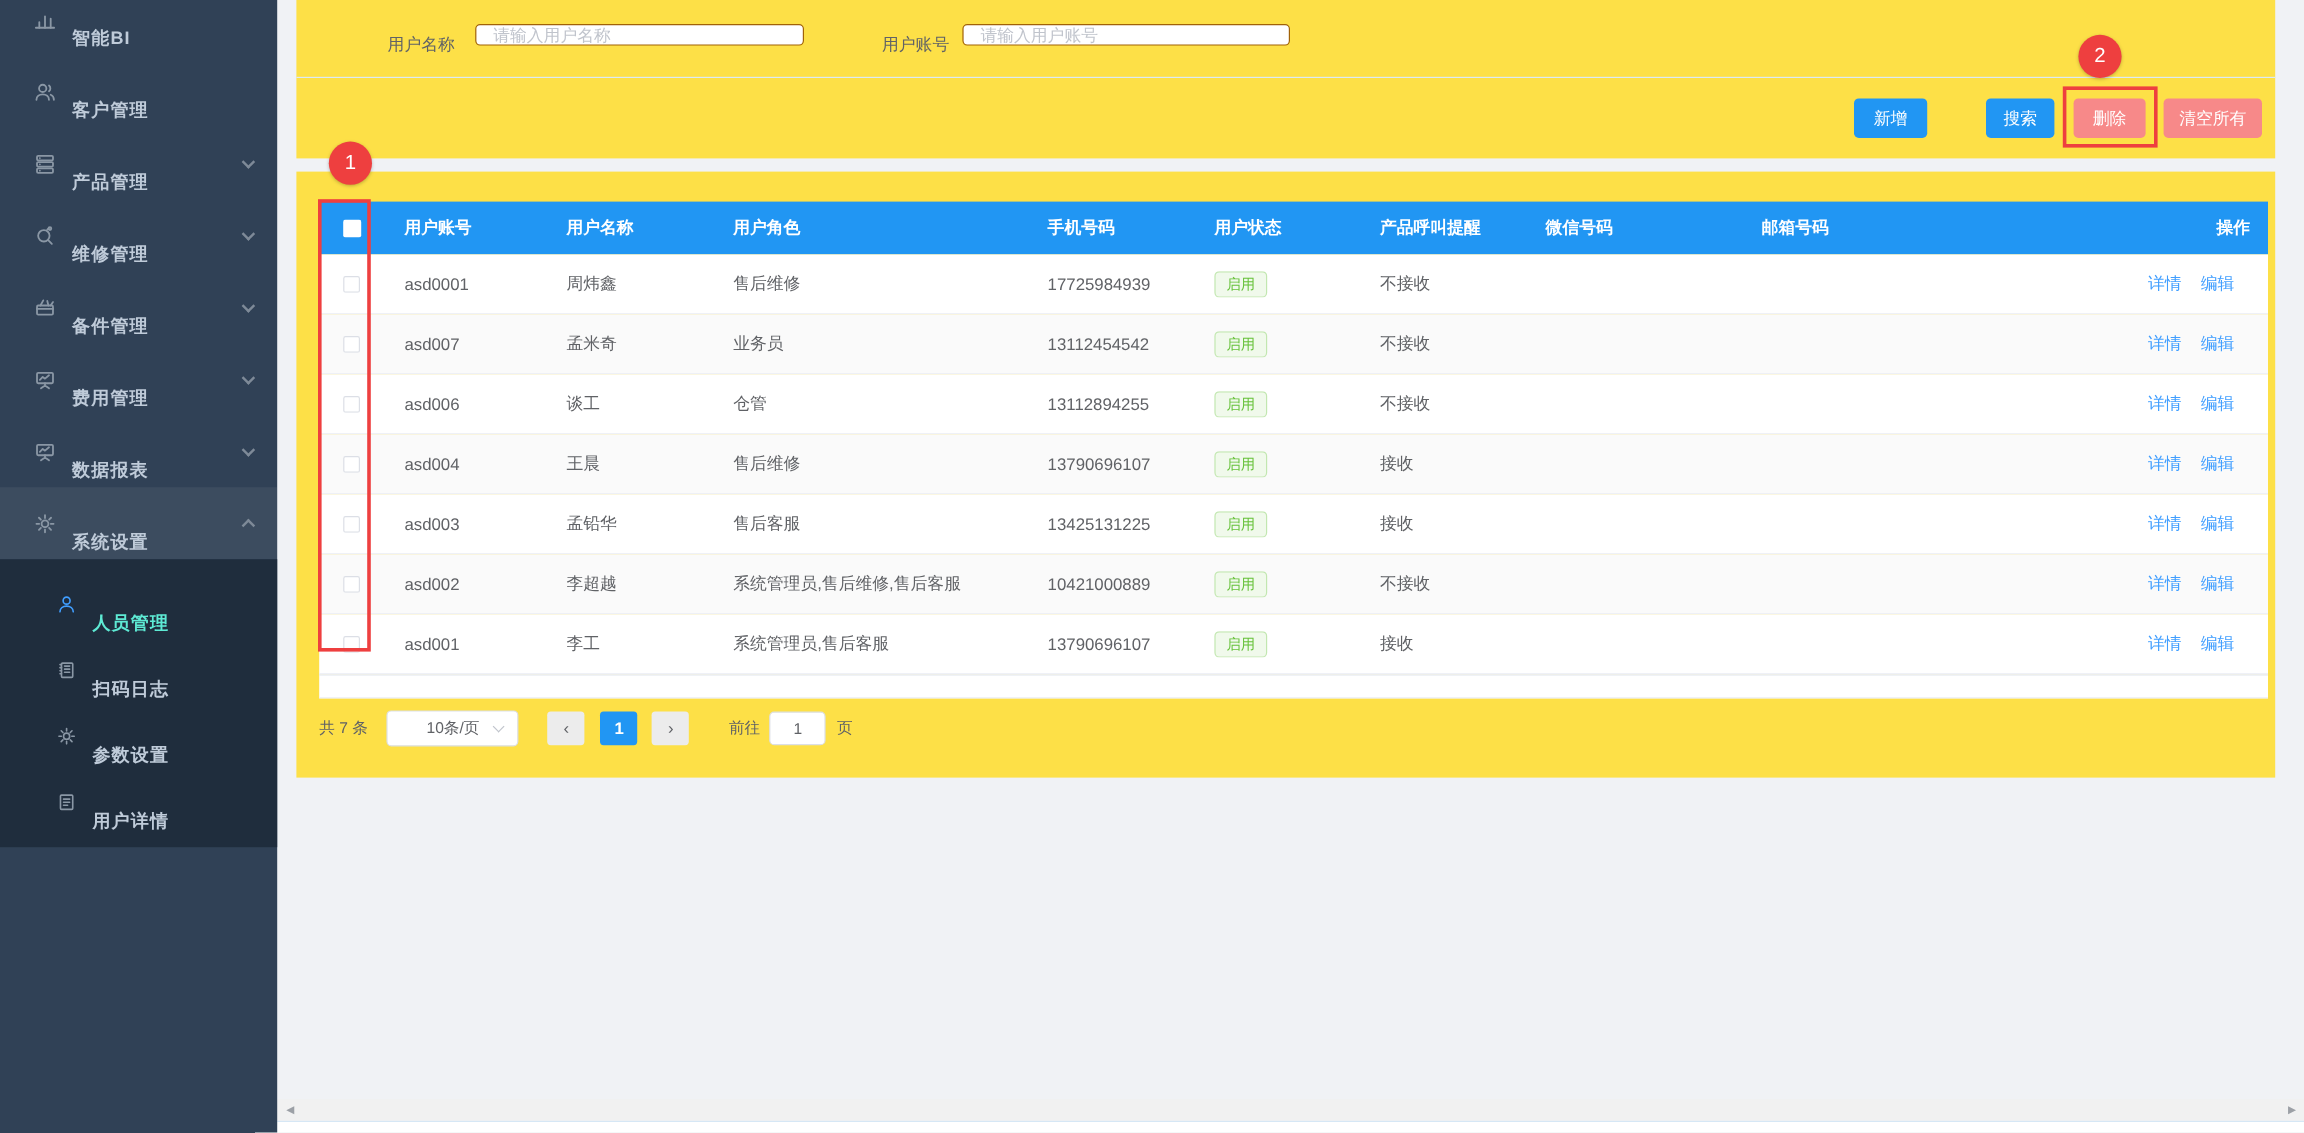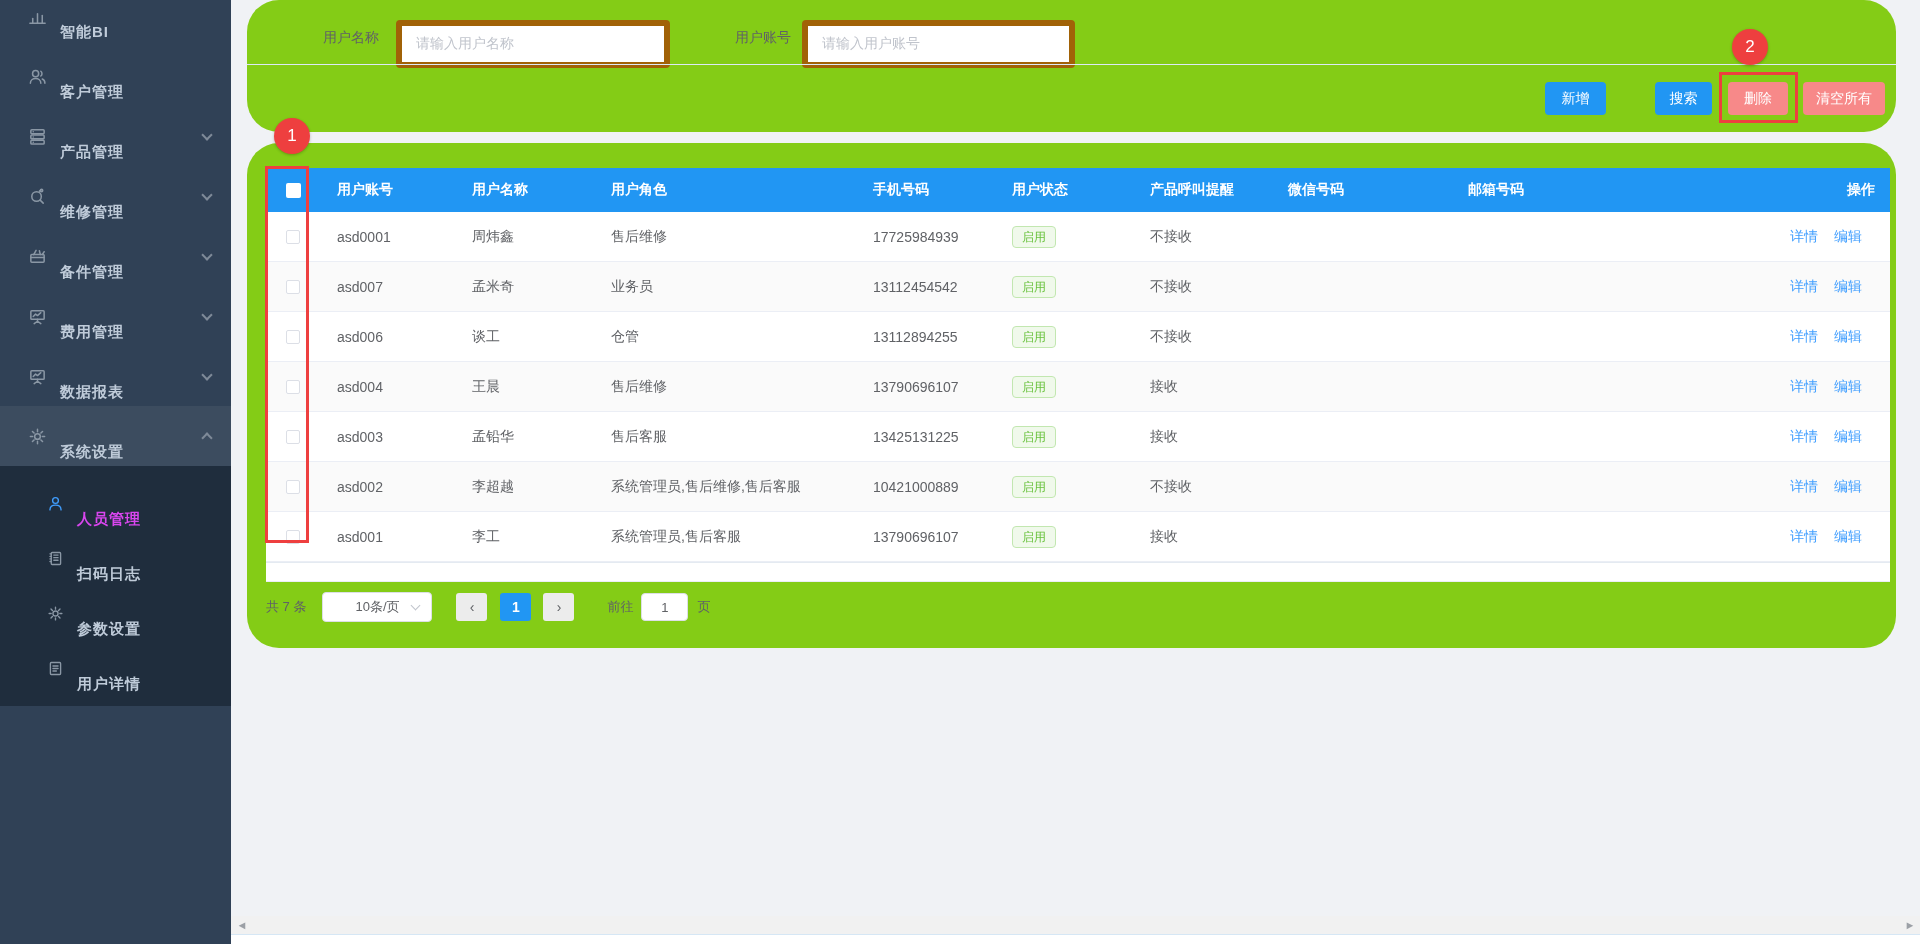--- a/index.html
+++ b/index.html
@@ -15,31 +15,31 @@
   .mi-icon { width:20px; height:20px; display:inline-flex; align-items:center; justify-content:center; color:#8a97a5; flex:none; }
   .mi-icon svg { width:19px; height:19px; }
   .mi-label { margin-left:13px; font-size:15px; font-weight:bold; letter-spacing:1px;margin-top:32px; }
   .caret { position:absolute; right:20px; width:8px; height:8px; border-right:2px solid #7e8a98; border-bottom:2px solid #7e8a98; }
   .caret.down { transform:rotate(45deg); margin-top:-3px; }
   .caret.up { transform:rotate(-135deg); margin-top:3px; }
   .submenu { background:#1f2d3d; padding-top:10px; padding-bottom:10px; }
   .sub-item { position:relative; height:55px; display:flex; align-items:center; padding-left:46px; cursor:pointer; color:#bfcbd9; }
   .sub-item .mi-icon { width:18px; height:18px; }
   .sub-item .mi-icon svg { width:17px; height:17px; }
-  .sub-item.active { color:#d946ef; }
+  .sub-item.active { color:#5eead4; }
   .sub-item.active .mi-icon { color:#409eff; }
 
   
-  .card { position:absolute; background:#84cc16;border-radius:32px; }
+  .card { position:absolute; background:#fde047; }
   .card-filter { left:247px; top:0; width:1649px; height:132px; }
   .card-table  { left:247px; top:143px; width:1649px; height:505px; }
 
   
   .f-label { position:absolute; top:29px; font-size:14px; color:#606266; }
-  .f-input { position:absolute; top:20px; height:48px; border:6px solid #a16207; border-radius:4px; background:#fff;font-family:Liberation Serif, serif; }
+  .f-input { position:absolute; top:20px; height:18px; border:1px solid #a16207; border-radius:4px; background:#fff; }
   .f-input input { width:100%; height:100%; border:none; outline:none; padding:0 14px; font-size:14px; color:#606266; background:transparent; font-family:inherit; }
   .f-input input::placeholder { color:#c0c4cc; }
   .divider { position:absolute; left:0; top:64px; width:100%; height:1px; background:#dceaf5; }
 
   .btn { position:absolute; top:82px; height:33px; border:none; border-radius:4px; color:#fff; font-size:14px; font-family:inherit; cursor:pointer; }
   .btn-blue { background:#2196f3; }
   .btn-pink { background:#f78989; }
 
   
   .table { position:absolute; left:19px; top:25px; width:1624px; font-size:14px; color:#606266; }

